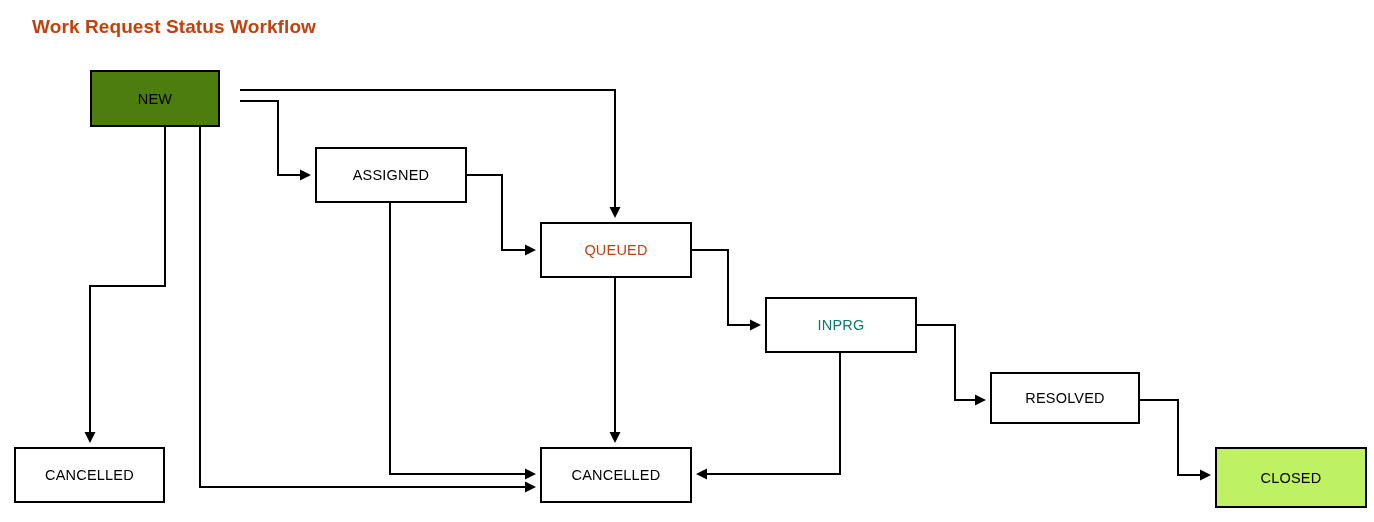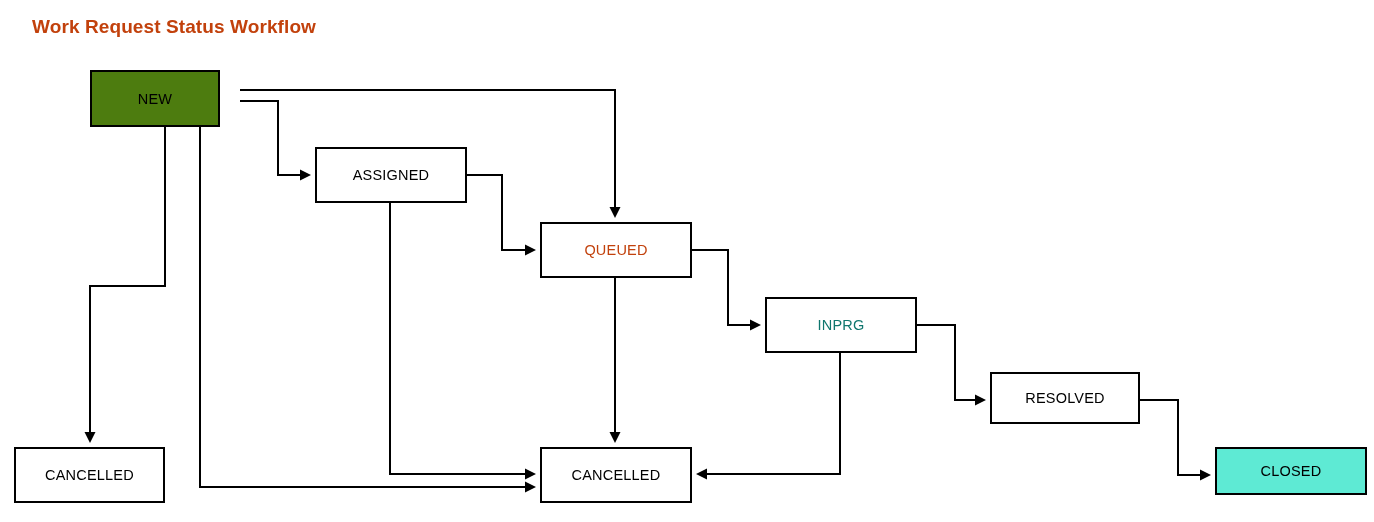--- a/index.html
+++ b/index.html
@@ -110,21 +110,21 @@
     </div>
     <div class="node" style="left: 540px; top: 222px; width: 152px; height: 56px; border-color: rgb(0, 0, 0); background: rgb(255, 255, 255);">
       <span class="node-label" style="color: #c2410c;">QUEUED</span>
     </div>
     <div class="node" style="left: 765px; top: 297px; width: 152px; height: 56px; border-color: rgb(0, 0, 0); background: rgb(255, 255, 255);">
       <span class="node-label" style="color: #0f766e;">INPRG</span>
     </div>
     <div class="node" style="left: 990px; top: 372px; width: 150px; height: 52px; border-color: rgb(0, 0, 0); background: rgb(255, 255, 255);">
       <span class="node-label" style="color: rgb(0, 0, 0);">RESOLVED</span>
     </div>
-    <div class="node" style="left: 1215px; top: 447px; width: 152px; height: 48px; border-color: rgb(0, 0, 0); background: #5eead4; text-align: center;">
+    <div class="node" style="left: 1215px; top: 447px; width: 152px; height: 61px; border-color: rgb(0, 0, 0); background: #bef264; text-align: center;">
       <span class="node-label" style="color: rgb(0, 0, 0);">CLOSED</span>
     </div>
     <div class="node" style="left: 14px; top: 447px; width: 151px; height: 56px; border-color: rgb(0, 0, 0); background: rgb(255, 255, 255);">
       <span class="node-label" style="color: rgb(0, 0, 0);">CANCELLED</span>
     </div>
     <div class="node" style="left: 540px; top: 447px; width: 152px; height: 56px; border-color: rgb(0, 0, 0); background: rgb(255, 255, 255);">
       <span class="node-label" style="color: rgb(0, 0, 0);">CANCELLED</span>
     </div>
   </div>
 

